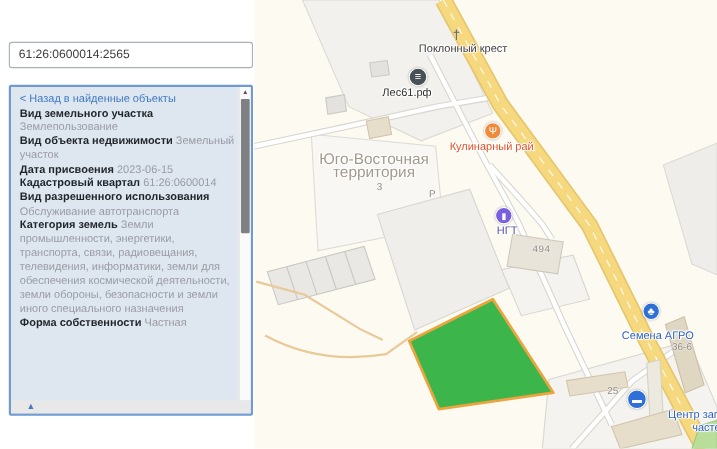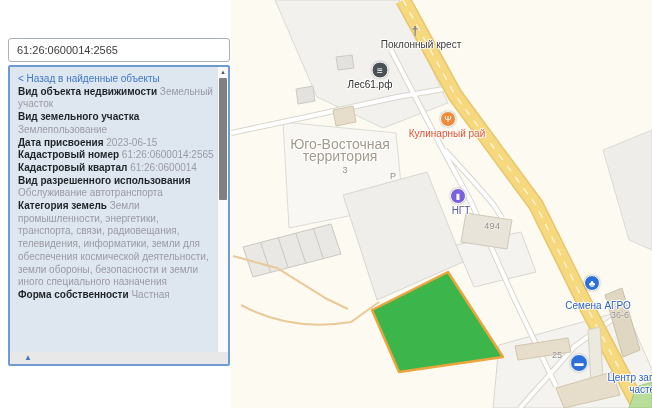--- a/index.html
+++ b/index.html
@@ -10,21 +10,21 @@
     -webkit-font-smoothing:antialiased;
   }
   
   .search-box{
     position:absolute;left:8px;top:38px;width:222px;height:24px;
     border:1px solid #a9b0b8;border-radius:3px;background:#fff;
     font-family:"Liberation Sans",sans-serif;font-size:11px;color:#3c3c3c;
     padding:0 8px;box-sizing:border-box;outline:none;
   }
   .info-panel{
-    position:absolute;left:8px;top:65px;width:222px;height:301px;
+    position:absolute;left:8px;top:77px;width:222px;height:301px;
     background:var(--panel-bg,#dee6f0);
     border:2px solid var(--panel-border,#6f9bd1);
     border-radius:2px;box-sizing:border-box;overflow:hidden;
   }
   .panel-content{
     position:absolute;left:0;top:0;right:10px;bottom:12px;
     padding:6px 4px 0 8px;overflow:hidden;
     font-size:10px;line-height:12.7px;color:#222;
   }
   .back-link{color:var(--link-color,#3f79c4);cursor:pointer;display:block;}
@@ -172,24 +172,23 @@
       <div class="small-label" style="left: 326px; top: 350px;">25</div>
     </div>
 </div>
 
 <input class="search-box" type="text" value="61:26:0600014:2565" style="">
 
 <div class="info-panel">
   <div class="panel-content">
     <a class="back-link">&lt; Назад в найденные объекты</a>
     <div>
+        <div class="field"><span class="flabel">Вид земельного участка</span><span class="fvalue"> Землепользование</span></div>
         <div class="field"><span class="flabel">Вид объекта недвижимости</span><span class="fvalue"> Земельный участок</span></div>
-        <div class="field"><span class="flabel">Вид земельного участка</span><span class="fvalue"> Землепользование</span></div>
         <div class="field"><span class="flabel">Дата присвоения</span><span class="fvalue"> 2023-06-15</span></div>
-        <div class="field"><span class="flabel">Кадастровый номер</span><span class="fvalue"> 61:26:0600014:2565</span></div>
         <div class="field"><span class="flabel">Кадастровый квартал</span><span class="fvalue"> 61:26:0600014</span></div>
         <div class="field"><span class="flabel">Вид разрешенного использования</span><span class="fvalue"> Обслуживание автотранспорта</span></div>
         <div class="field"><span class="flabel">Категория земель</span><span class="fvalue"> Земли промышленности, энергетики, транспорта, связи, радиовещания, телевидения, информатики, земли для обеспечения космической деятельности, земли обороны, безопасности и земли иного специального назначения</span></div>
         <div class="field"><span class="flabel">Форма собственности</span><span class="fvalue"> Частная</span></div>
       </div>
   </div>
   <div class="panel-scrollbar">
     <span class="sb-arrow">▲</span>
     <div class="sb-thumb"></div>
   </div>

